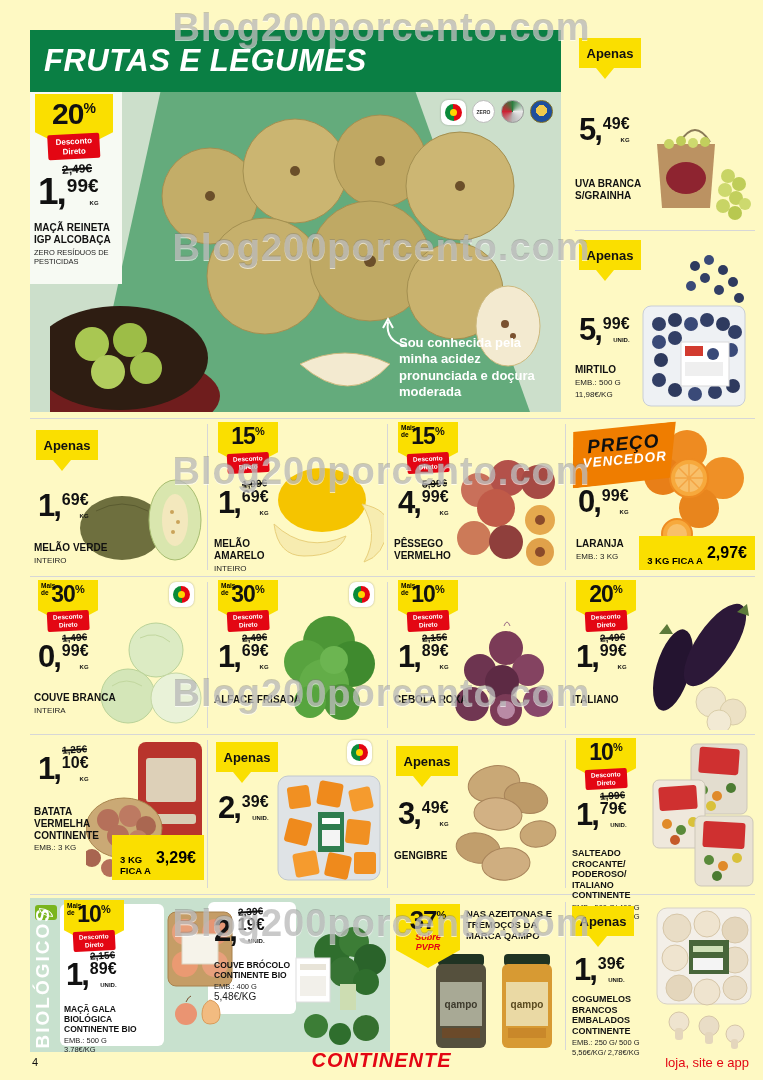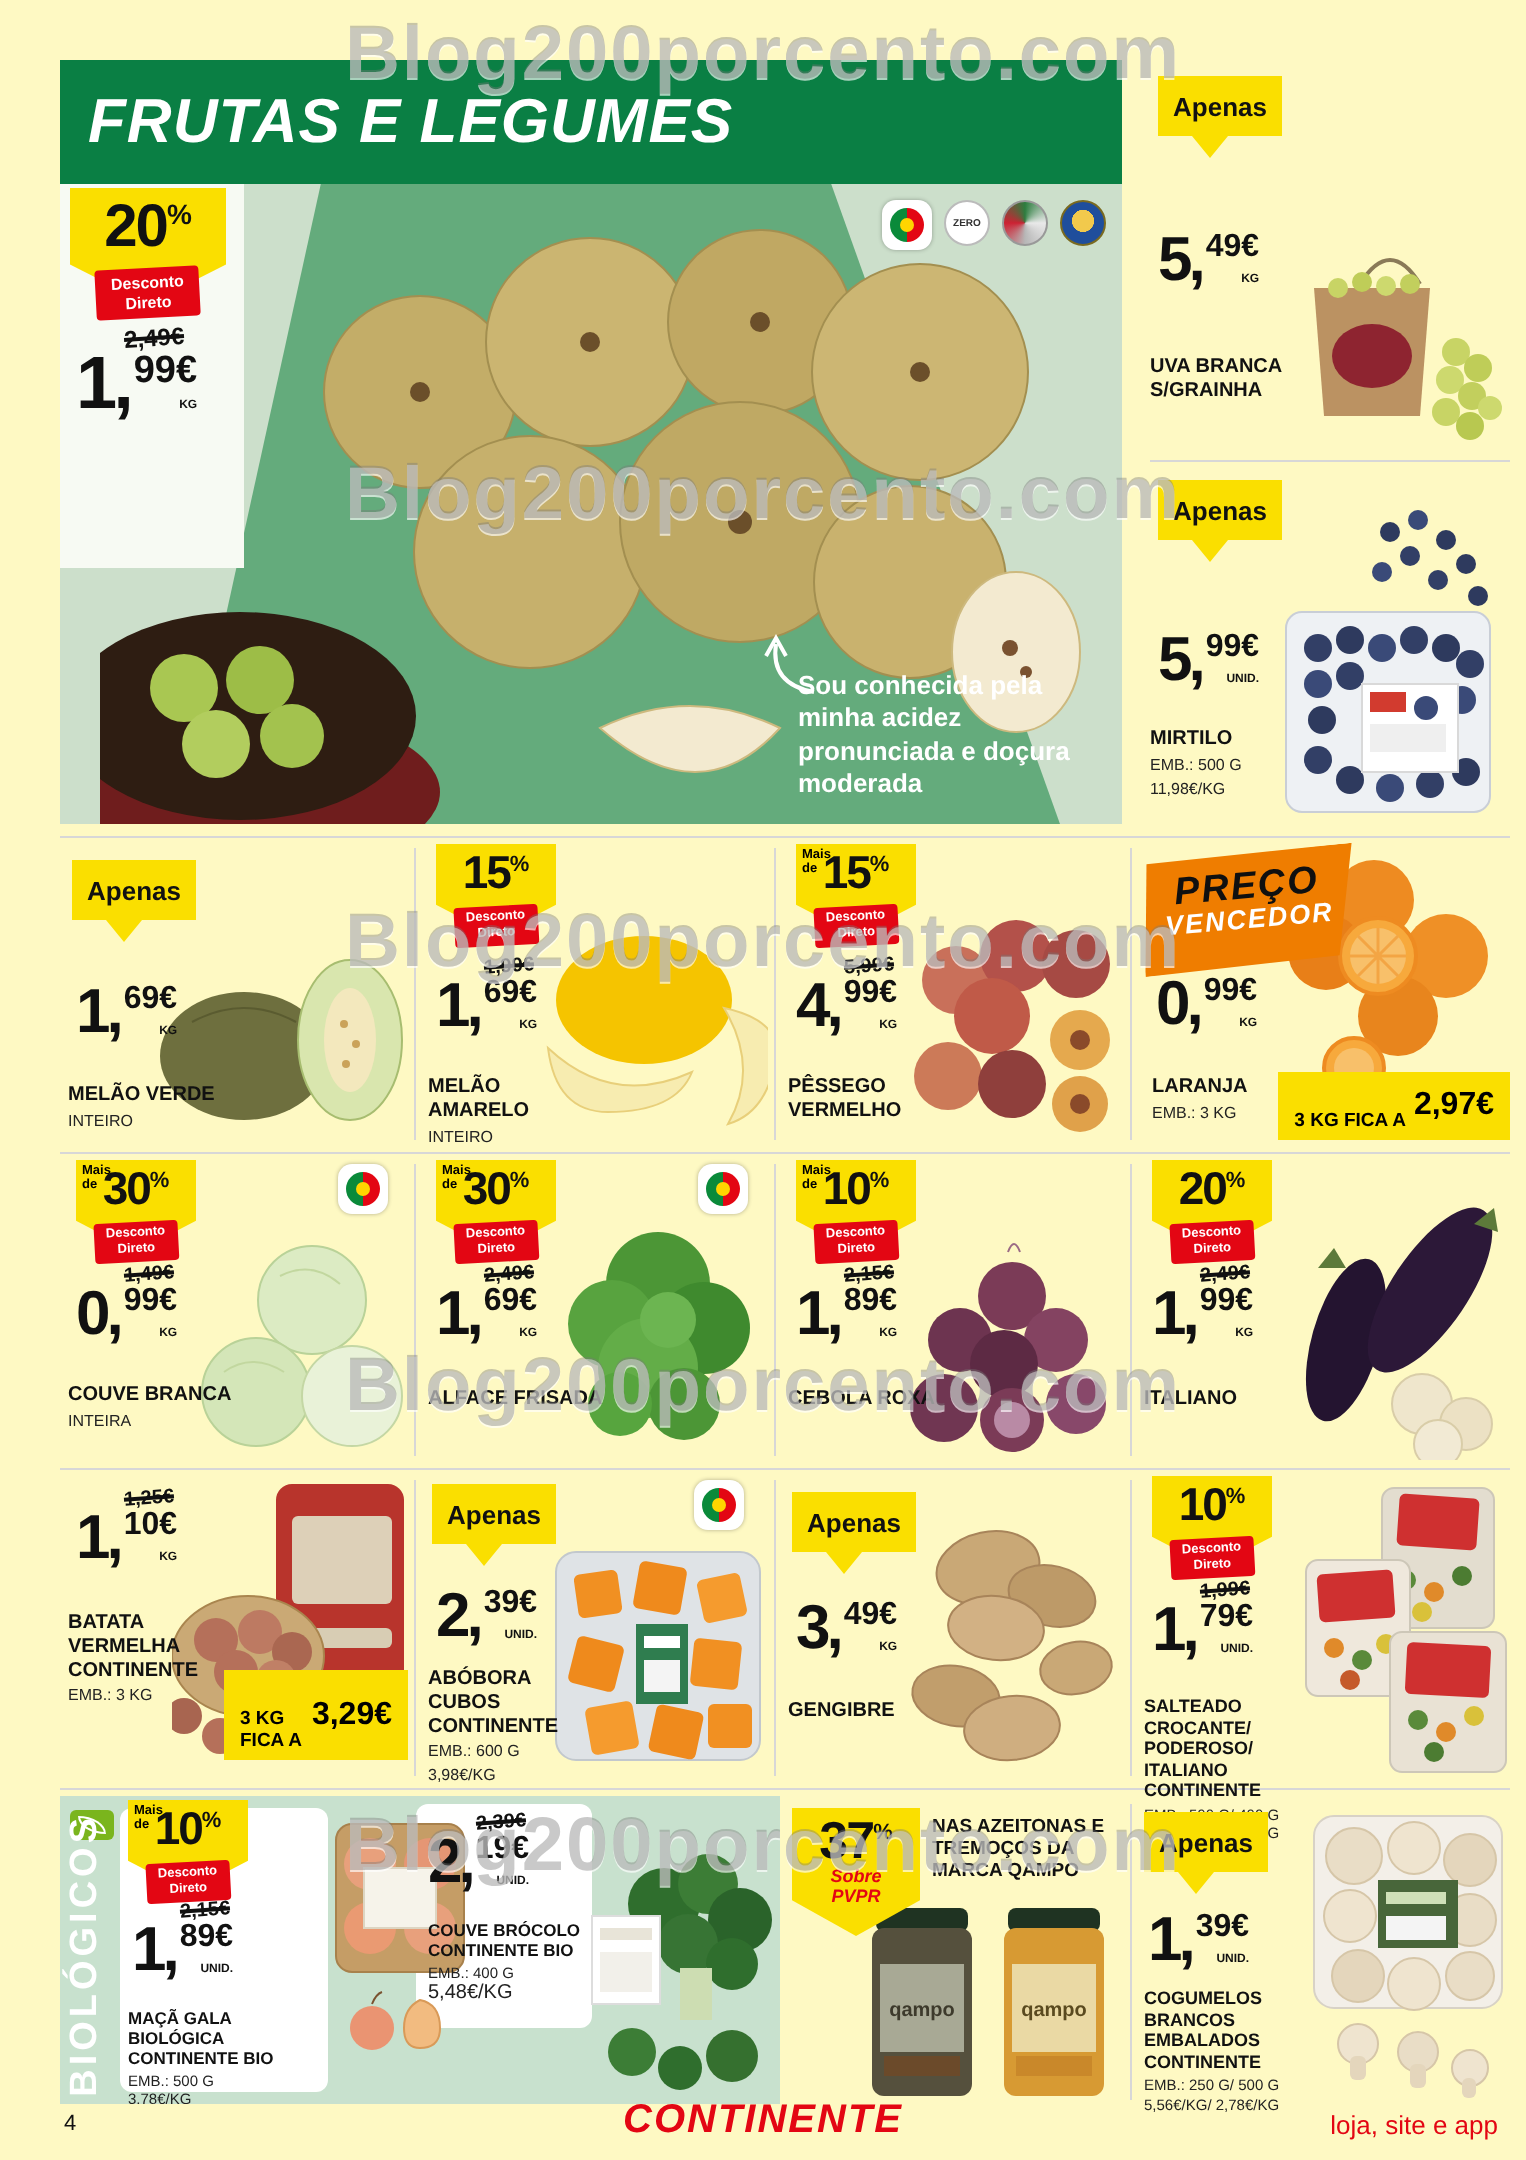--- a/index.html
+++ b/index.html
@@ -168,20 +168,24 @@
     </div>
     <div class="price big" style="left:8px;top:132px">
       <span class="p-old">2,49€</span>
       <div class="p-main">
         <span class="p-int">1,</span>
         <span class="p-right">
             <span class="p-cents">99€</span>
             <span class="p-unit">KG</span>
           </span>
       </div>
+    </div>
+    <div class="pname" style="left:4px;top:192px;width:86px">
+      <span>MAÇÃ REINETA IGP ALCOBAÇA</span>
+      <div class="pdet" style="font-size:7.5px">ZERO RESÍDUOS DE PESTICIDAS</div>
     </div>
 
     <div class="hero-logos">
       <div class="flag" style="position:static">
           <i></i>
         </div>
       <div class="seal zero">ZERO</div>
       <div class="seal igp1"></div>
       <div class="seal igp2"></div>
     </div>
@@ -608,25 +612,20 @@
       </div>
     <div class="price" style="left:8px;top:56px">
       <div class="p-main">
         <span class="p-int">2,</span>
         <span class="p-right">
             <span class="p-cents">39€</span>
             <span class="p-unit">UNID.</span>
           </span>
       </div>
     </div>
-    <div class="pname" style="left:4px;top:96px;width:72px">
-      <span>ABÓBORA CUBOS CONTINENTE</span>
-      <div class="pdet">EMB.: 600 G</div>
-      <div class="pdet">3,98€/KG</div>
-    </div>
     <svg class="imgbox" style="right:0;top:30px" width="110" height="118" viewBox="0 0 110 118">
       <rect x="4" y="8" width="102" height="104" rx="10" fill="#dfe3e6" stroke="#c2c8cd"></rect>
       <rect x="14" y="18" width="22" height="22" rx="3" fill="#f19022" transform="rotate(-8 25 29)"></rect>
       <rect x="44" y="14" width="24" height="24" rx="3" fill="#ef8a1c" transform="rotate(10 56 26)"></rect>
       <rect x="76" y="20" width="22" height="22" rx="3" fill="#f59b2e" transform="rotate(-12 87 31)"></rect>
       <rect x="12" y="52" width="24" height="24" rx="3" fill="#ef8a1c" transform="rotate(14 24 64)"></rect>
       <rect x="72" y="52" width="24" height="24" rx="3" fill="#f19022" transform="rotate(6 84 64)"></rect>
       <rect x="20" y="84" width="24" height="24" rx="3" fill="#f59b2e" transform="rotate(-10 32 96)"></rect>
       <rect x="52" y="86" width="24" height="24" rx="3" fill="#ef8a1c" transform="rotate(12 64 98)"></rect>
       <rect x="80" y="84" width="22" height="22" rx="3" fill="#f19022"></rect>

